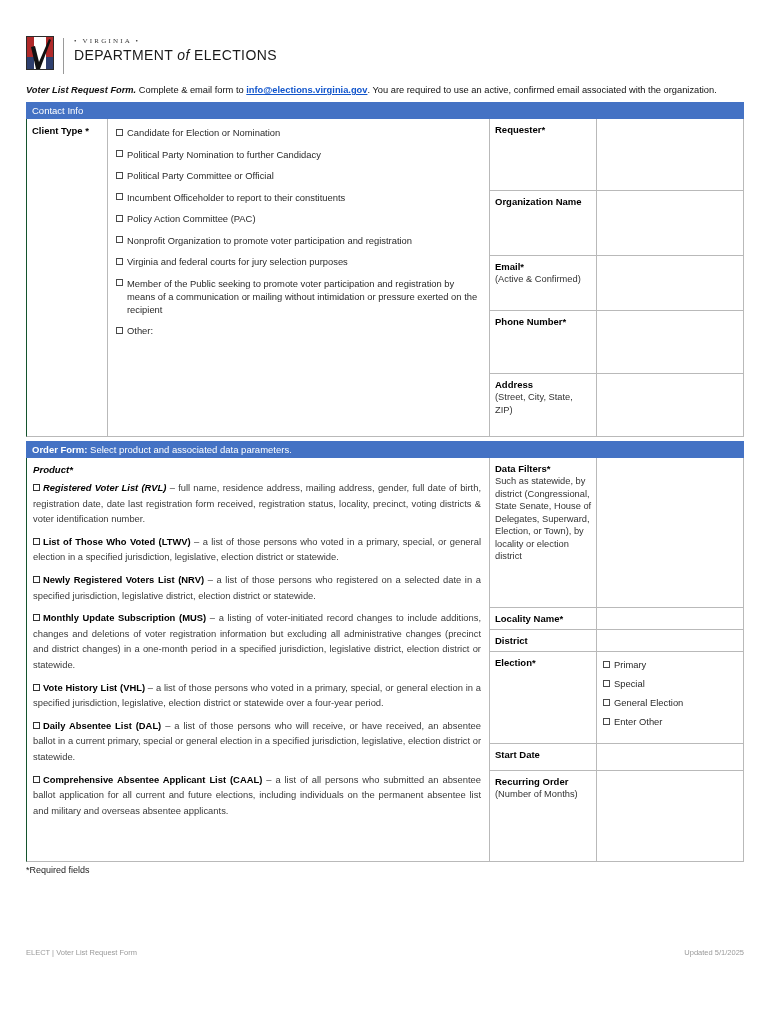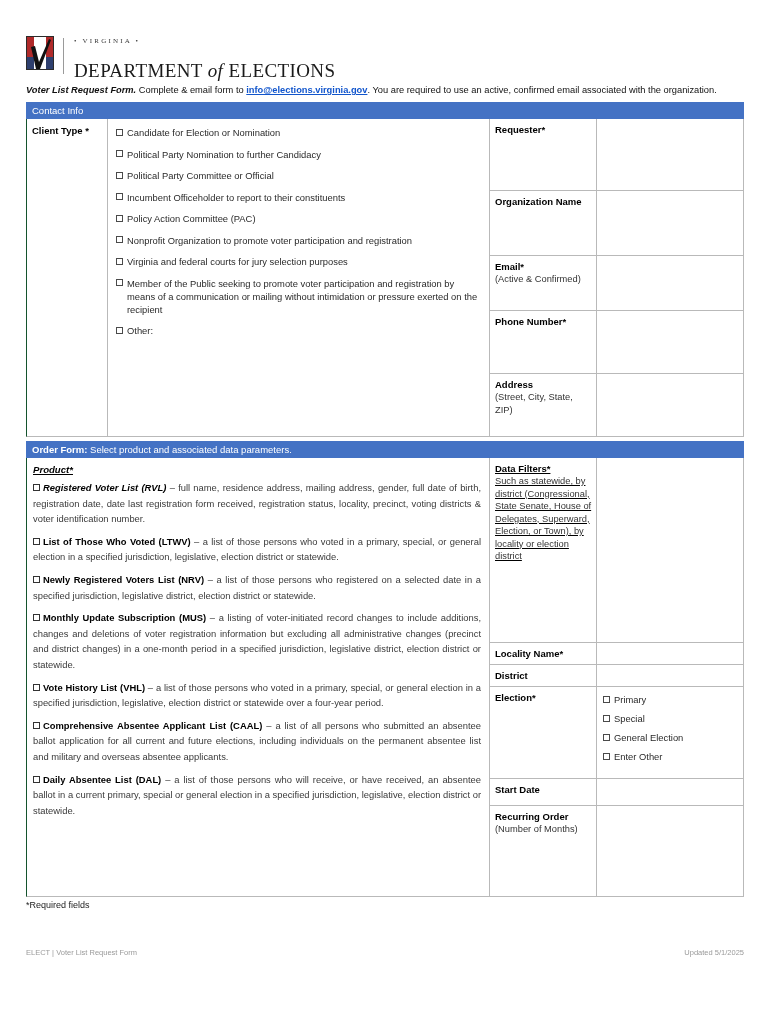--- a/index.html
+++ b/index.html
@@ -84,26 +84,26 @@
     padding-top: 1px;
   }
   .logo-words .va {
     font-family: "Liberation Serif", serif;
     font-size: 7px;
     letter-spacing: 2.2px;
     color: #3a3a3a;
     white-space: nowrap;
   }
   .logo-words .dept {
-    font-family: Liberation Serif, serif;
-    font-size: 19px;
+    font-family: Liberation Sans, sans-serif;
+    font-size: 14px;
     letter-spacing: 0.4px;
     color: #1a1a1a;
     white-space: nowrap;
-    margin-top: 15px;
+    margin-top: 2px;
   }
   .logo-words .dept em {
     font-style: italic;
   }
 
   
   .intro {
     font-size: 9.3px;
     line-height: 13px;
     margin-top: 6px;
@@ -192,21 +192,20 @@
   .rowsplit .rc { flex: 1 1 auto; box-sizing: border-box; padding: 4px 5px; }
 
   
   .product-wrap { padding: 5px 8px 5px 6px; }
   .product-title {
     font-size: 9.6px;
     font-weight: bold;
     font-style: italic;
     line-height: 14px;
     margin-bottom: 3px;
-    text-decoration: underline;
   }
   .prod {
     font-size: 9.4px;
     line-height: 15.6px;
     color: #3a3a3a;
     margin-bottom: 7px;
     text-align: justify;
   }
   .prod:last-child { margin-bottom: 0; }
   .prod .cbx {
@@ -389,31 +388,31 @@
 
         <div class="prod">
           <span class="cbx"></span><span class="name">Monthly Update Subscription (MUS)</span><span> – a listing of voter-initiated record changes to include additions, changes and deletions of voter registration information but excluding all administrative changes (precinct and district changes) in a one-month period in a specified jurisdiction, legislative district, election district or statewide.</span>
         </div>
 
         <div class="prod">
           <span class="cbx"></span><span class="name">Vote History List (VHL)</span><span> – a list of those persons who voted in a primary, special, or general election in a specified jurisdiction, legislative, election district or statewide over a four-year period.</span>
         </div>
 
         <div class="prod">
+          <span class="cbx"></span><span class="name">Daily Absentee List (DAL)</span><span> – a list of those persons who will receive, or have received, an absentee ballot in a current primary, special or general election in a specified jurisdiction, legislative, election district or statewide.</span>
+        </div>
+
+        <div class="prod">
           <span class="cbx"></span><span class="name">Comprehensive Absentee Applicant List (CAAL)</span><span> – a list of all persons who submitted an absentee ballot application for all current and future elections, including individuals on the permanent absentee list and military and overseas absentee applicants.</span>
         </div>
-
-        <div class="prod">
-          <span class="cbx"></span><span class="name">Daily Absentee List (DAL)</span><span> – a list of those persons who will receive, or have received, an absentee ballot in a current primary, special or general election in a specified jurisdiction, legislative, election district or statewide.</span>
-        </div>
       </div>
 
       <div class="col-fill">
 
-        <div class="rowsplit" style="height:185px;text-decoration:underline;">
+        <div class="rowsplit" style="height:150px;">
           <div class="lc">
             <div class="lbl-bold">Data Filters*</div>
             <div class="lbl-sub">Such as statewide, by district (Congressional, State Senate, House of Delegates, Superward, Election, or Town), by locality or election district</div>
           </div>
           <div class="rc"></div>
         </div>
 
         <div class="rowsplit" style="height:22px;">
           <div class="lc">
             <div class="lbl-bold">Locality Name*</div>

